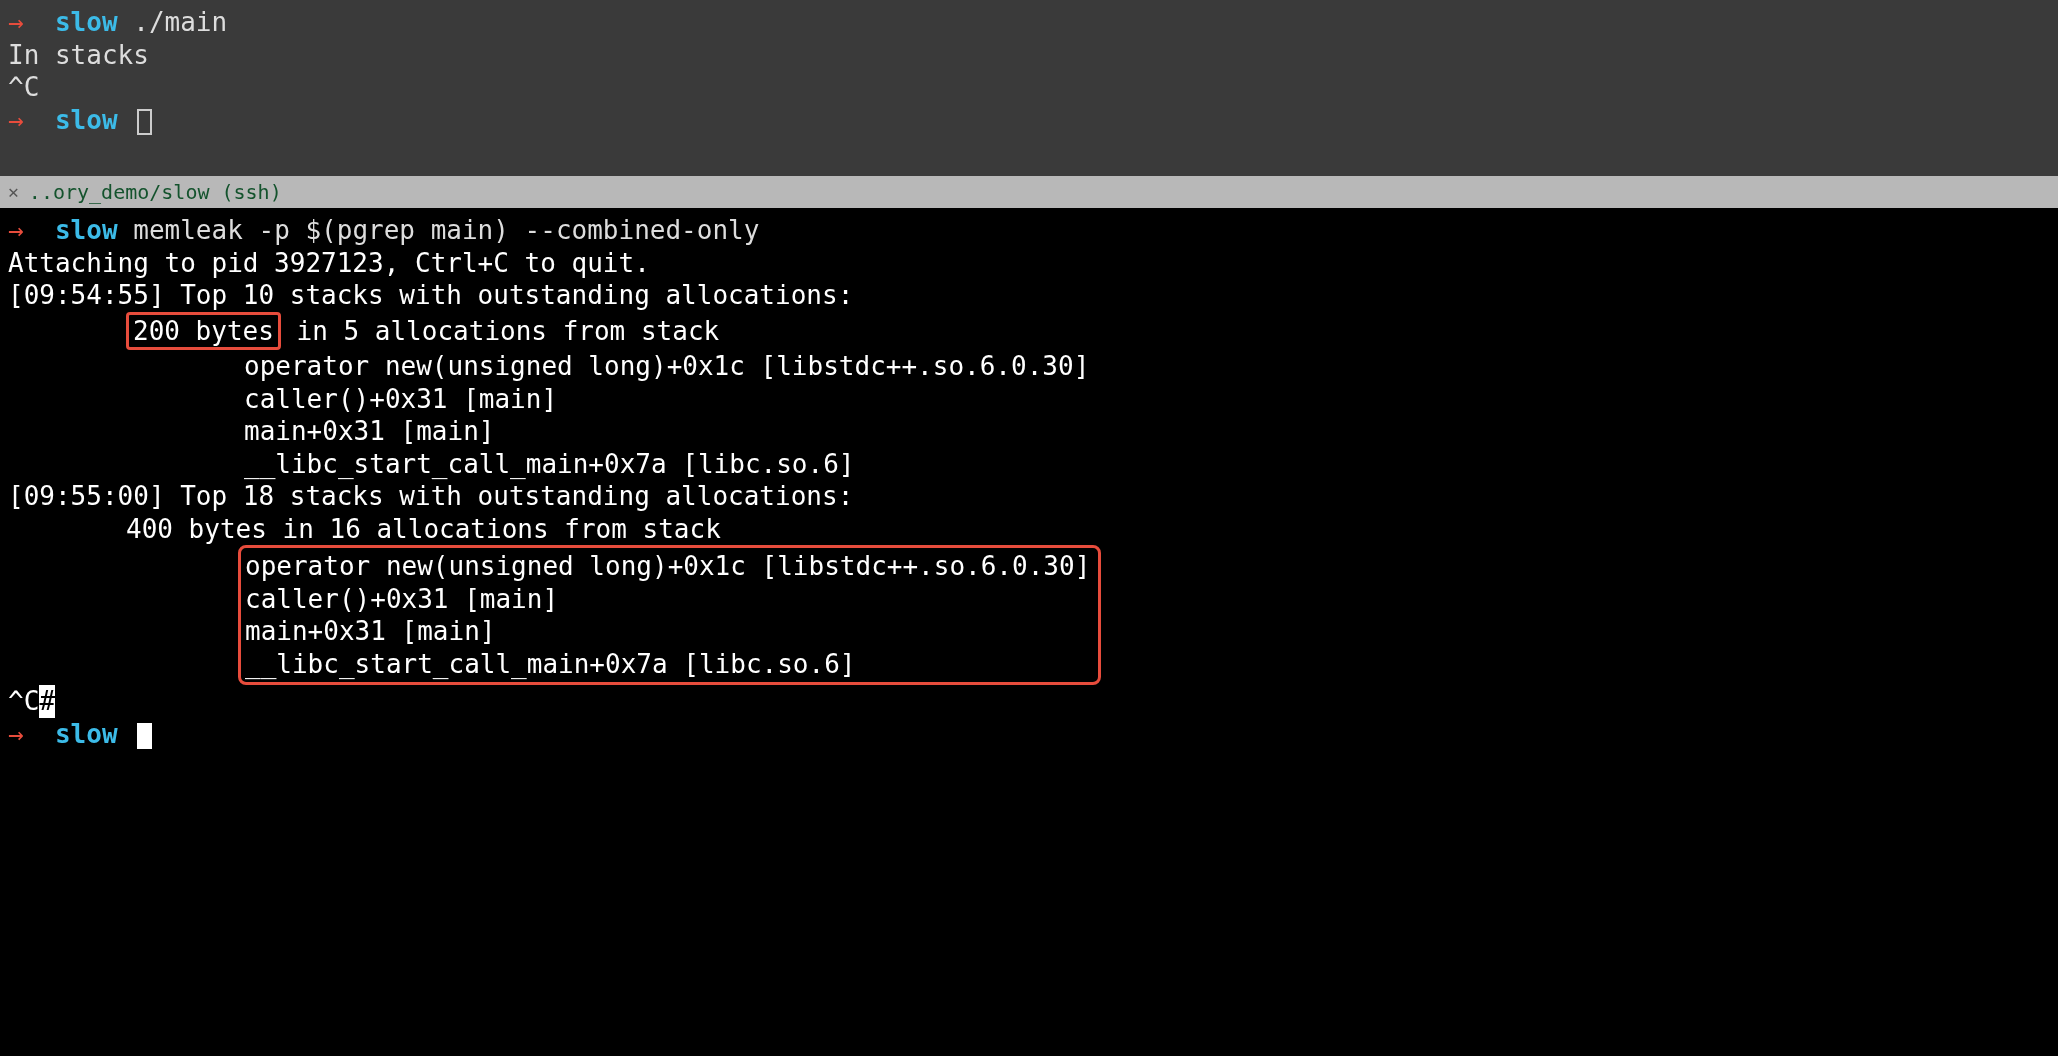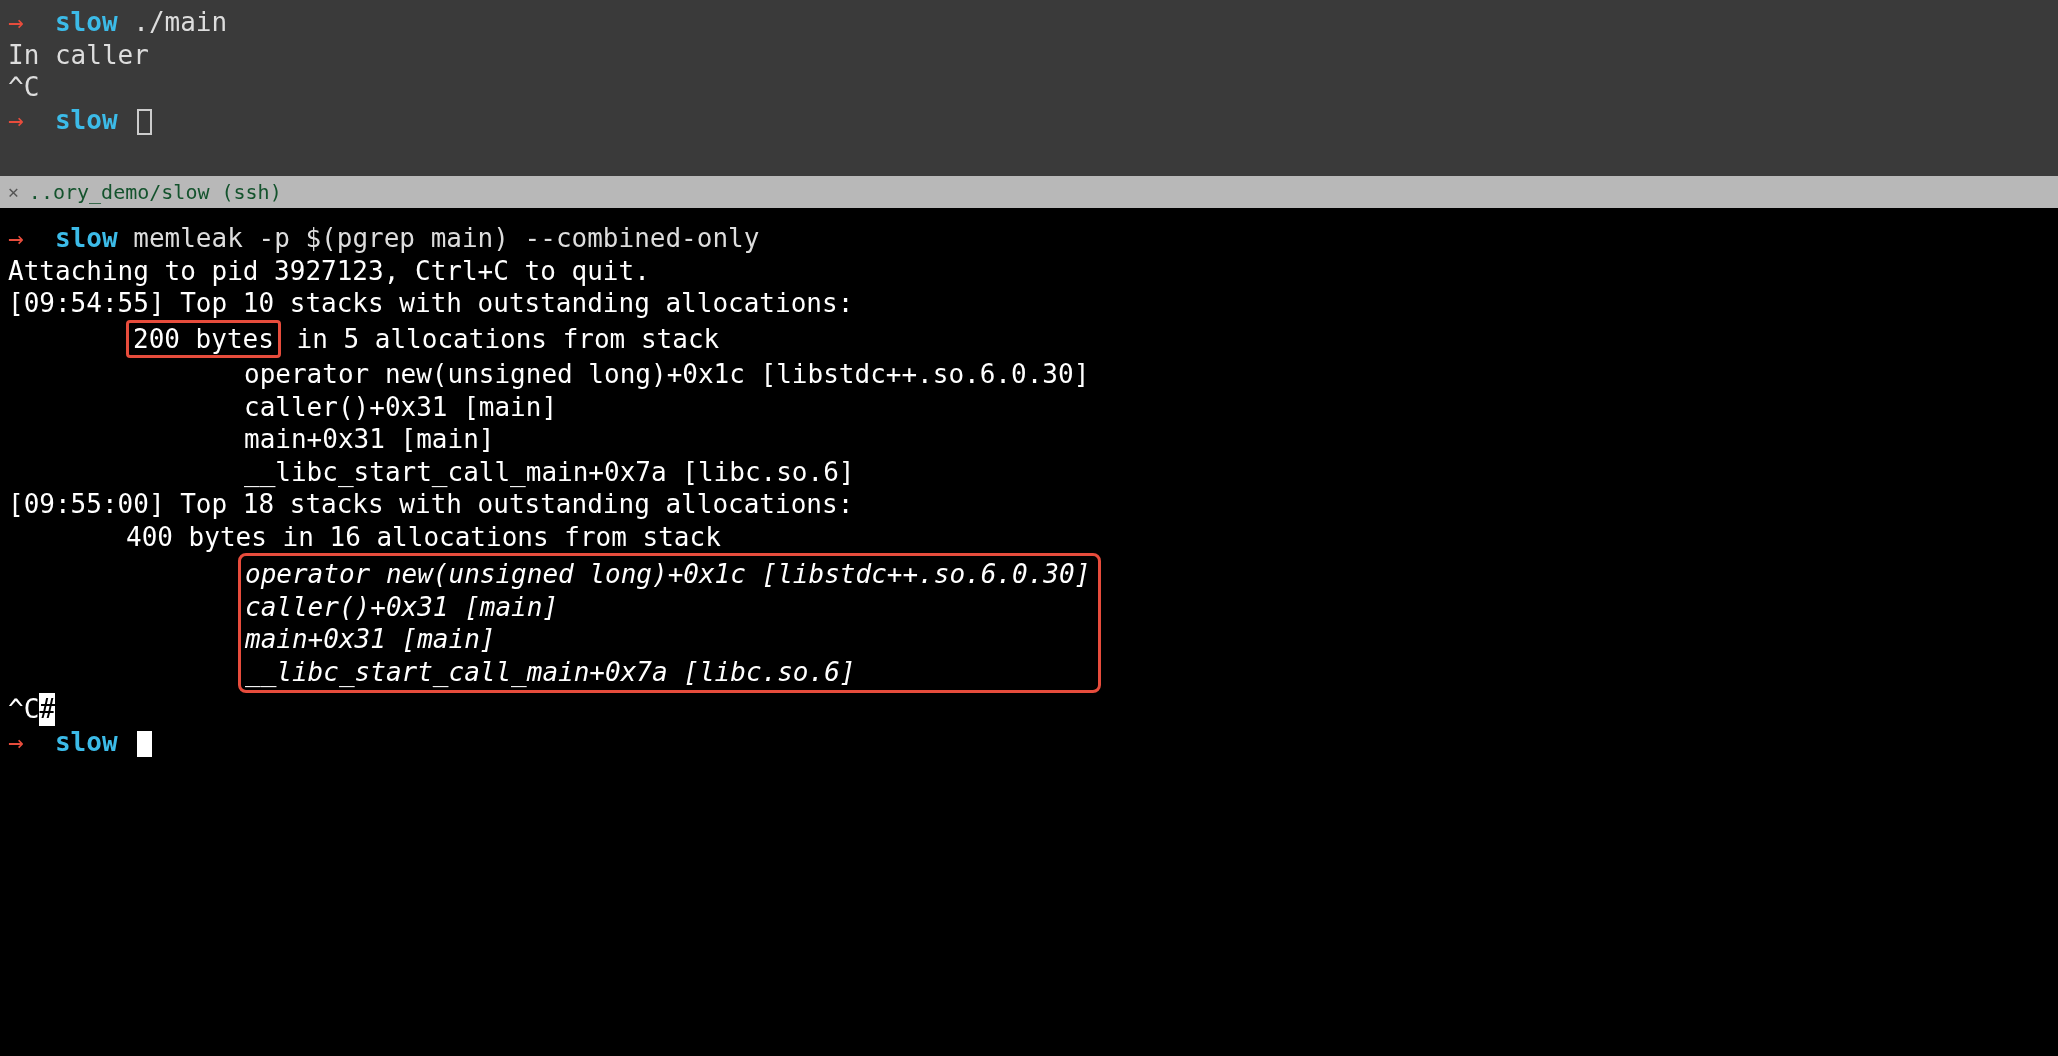--- a/index.html
+++ b/index.html
@@ -31,21 +31,21 @@
     .tab-close {
       color: #555;
       margin-right: 10px;
       font-size: 18px;
       cursor: pointer;
     }
     .tab-title { color: #14532d; }
     .bottom-pane {
       background: #000;
       color: #fff;
-      padding: 14px 8px;
+      padding: 6px 8px;
     }
     .line { white-space: pre; }
     .prompt-arrow { color: #e74c3c; }
     .prompt-ctx { color: #3cbbe8; font-weight: bold; }
     .cmd { color: #ddd; }
     .cursor-box {
       display: inline-block;
       width: 15px;
       height: 26px;
       border: 2px solid #ccc;
@@ -65,38 +65,37 @@
       border-radius: 4px;
       padding: 0 4px;
       display: inline-block;
     }
     .highlight-red-block {
       border: 3px solid #e74c3c;
       border-radius: 8px;
       padding: 2px 8px 2px 4px;
       display: inline-block;
       margin-left: -6px;
-      font-style: italic;
     }
     .indent1 { padding-left: 118px; }
     .indent2 { padding-left: 236px; }
     .hash-cursor {
       display: inline-block;
       background: #fff;
       color: #000;
       width: 16px;
       text-align: center;
     }
   </style>
 </head>
 <body>
 
 <div class="top-pane">
   <div class="line"><span class="prompt-arrow">→</span>  <span class="prompt-ctx">slow</span> <span class="cmd">./main</span></div>
-  <div class="line">In caller</div>
+  <div class="line">In stacks</div>
   <div class="line">^C</div>
   <div class="line"><span class="prompt-arrow">→</span>  <span class="prompt-ctx">slow</span> <span class="cursor-box"></span></div>
 </div>
 
 <div class="tab-bar">
   <span class="tab-close">✕</span>
   <span class="tab-title">..ory_demo/slow (ssh)</span>
 </div>
 
 <div class="bottom-pane">

